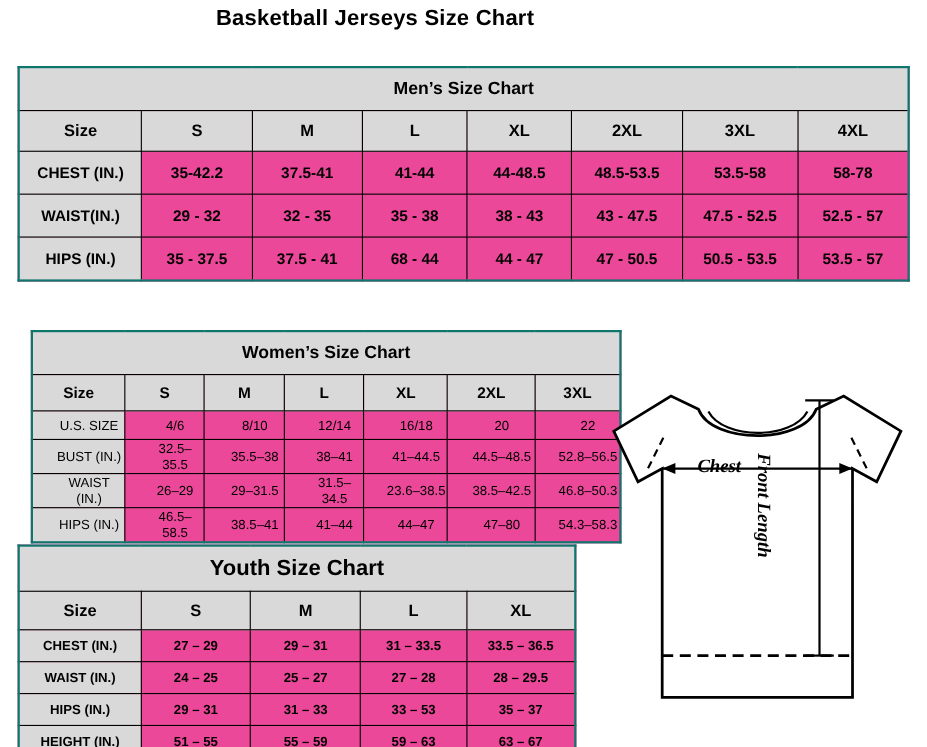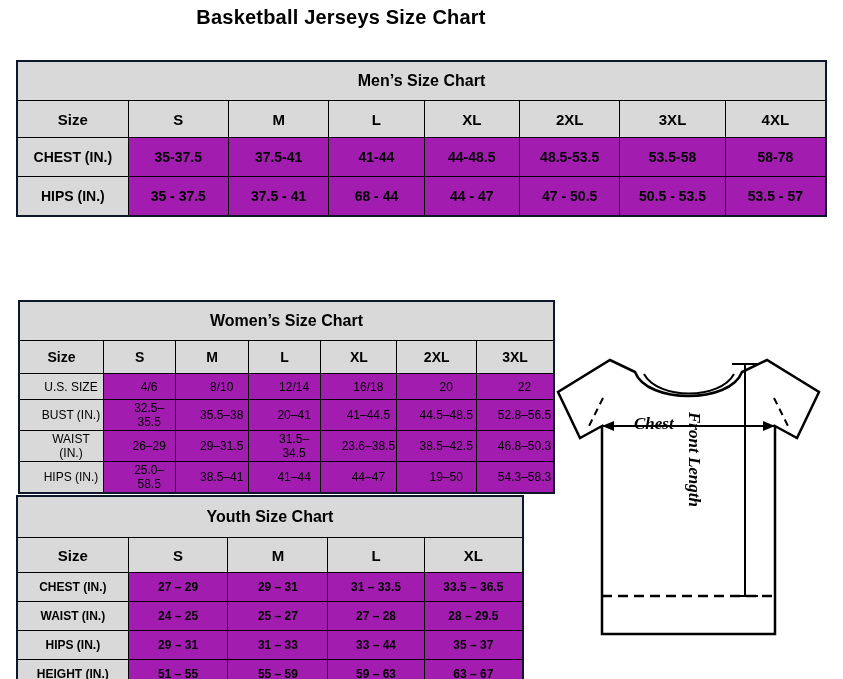--- a/index.html
+++ b/index.html
@@ -7,40 +7,40 @@
     width:843px;height:679px;background:#ffffff;
     font-family:"Liberation Sans", sans-serif;
     color:#000;position:relative;overflow:hidden;
   }
   .page-title{
     position:absolute;left:0;top:6px;width:682px;text-align:center;
     font-size:20px;font-weight:bold;letter-spacing:.2px;
   }
 
   table{border-collapse:collapse;}
-  .chart{position:absolute;border:2px solid #0f172a;background:#a21caf;}
+  .chart{position:absolute;border:2px solid #0f766e;background:#ec4899;}
   .chart td,.chart th{border:1px solid #000;text-align:center;vertical-align:middle;}
 
   
   #men-chart{left:16px;top:60px;width:811px;}
   #men-chart .title{font-size:16px;font-weight:bold;height:36px;background:#d9d9d9;}
   #men-chart .sizerow td{height:34px;font-size:15px;font-weight:bold;background:#d9d9d9;}
   #men-chart .datarow td{height:36px;font-size:14px;font-weight:bold;}
   #men-chart .lbl{background:#d9d9d9;font-size:13.5px;font-weight:bold;}
 
   
-  #women-chart{left:18px;top:300px;width:537px;}
+  #women-chart{left:28px;top:300px;width:537px;}
   #women-chart .title{font-size:16px;font-weight:bold;height:36px;background:#d9d9d9;}
   #women-chart .sizerow td{height:30px;font-size:14px;font-weight:bold;background:#d9d9d9;}
   #women-chart .datarow td{height:23px;font-size:12px;font-weight:normal;padding-left:20px;}
   #women-chart .lbl{background:#d9d9d9;font-size:11px;font-weight:bold;}
 
   
   #youth-chart{left:16px;top:495px;width:508px;}
-  #youth-chart .title{font-size:16px;font-weight:bold;height:38px;background:#d9d9d9;margin-left:12px;}
+  #youth-chart .title{font-size:20px;font-weight:bold;height:38px;background:#d9d9d9;margin-left:12px;}
   #youth-chart .sizerow td{height:32px;font-size:15px;font-weight:bold;background:#d9d9d9;}
   #youth-chart .datarow td{height:26px;font-size:12px;font-weight:bold;}
   #youth-chart .lbl{background:#d9d9d9;font-size:11.5px;font-weight:bold;}
 
   
   #shirt-diagram{position:absolute;left:540px;top:334px;width:300px;height:325px;}
   #shirt-diagram svg{display:block;}
   .diag-label{
     position:absolute;font-style:italic;font-weight:bold;font-size:17px;
     font-family:"Liberation Serif", serif;
@@ -63,27 +63,37 @@
     <td style="width:100px">S</td>
     <td style="width:100px">M</td>
     <td style="width:95px">L</td>
     <td style="width:95px">XL</td>
     <td style="width:100px">2XL</td>
     <td style="width:105px">3XL</td>
     <td style="width:100px">4XL</td>
   </tr>
   <tr class="datarow">
     <td class="lbl">CHEST (IN.)</td>
-    <td>35-37.5</td>
+    <td>35-42.2</td>
     <td>37.5-41</td>
     <td>41-44</td>
     <td>44-48.5</td>
     <td>48.5-53.5</td>
     <td>53.5-58</td>
     <td>58-78</td>
+  </tr>
+  <tr class="datarow">
+    <td class="lbl">WAIST(IN.)</td>
+    <td>29 - 32</td>
+    <td>32 - 35</td>
+    <td>35 - 38</td>
+    <td>38 - 43</td>
+    <td>43 - 47.5</td>
+    <td>47.5 - 52.5</td>
+    <td>52.5 - 57</td>
   </tr>
   <tr class="datarow">
     <td class="lbl">HIPS (IN.)</td>
     <td>35 - 37.5</td>
     <td>37.5 - 41</td>
     <td>68 - 44</td>
     <td>44 - 47</td>
     <td>47 - 50.5</td>
     <td>50.5 - 53.5</td>
     <td>53.5 - 57</td>
@@ -111,41 +121,41 @@
     <td>8/10</td>
     <td>12/14</td>
     <td>16/18</td>
     <td>20</td>
     <td>22</td>
   </tr>
   <tr class="datarow">
     <td class="lbl">BUST  (IN.)</td>
     <td>32.5–35.5</td>
     <td>35.5–38</td>
-    <td>20–41</td>
+    <td>38–41</td>
     <td>41–44.5</td>
     <td>44.5–48.5</td>
     <td>52.8–56.5</td>
   </tr>
   <tr class="datarow">
     <td class="lbl">WAIST  (IN.)</td>
     <td>26–29</td>
     <td>29–31.5</td>
     <td>31.5–34.5</td>
     <td>23.6–38.5</td>
     <td>38.5–42.5</td>
     <td>46.8–50.3</td>
   </tr>
   <tr class="datarow">
     <td class="lbl">HIPS  (IN.)</td>
-    <td>25.0–58.5</td>
+    <td>46.5–58.5</td>
     <td>38.5–41</td>
     <td>41–44</td>
     <td>44–47</td>
-    <td>19–50</td>
+    <td>47–80</td>
     <td>54.3–58.3</td>
   </tr>
 </tbody>
   </table>
 
 <table class="chart" id="youth-chart">
   <tbody>
       <tr>
     <td class="title" colspan="5">Youth Size Chart</td>
   </tr>
@@ -167,21 +177,21 @@
     <td class="lbl">WAIST  (IN.)</td>
     <td>24  –  25</td>
     <td>25  –  27</td>
     <td>27  –  28</td>
     <td>28  –  29.5</td>
   </tr>
   <tr class="datarow">
     <td class="lbl">HIPS  (IN.)</td>
     <td>29  –  31</td>
     <td>31  –  33</td>
-    <td>33  –  44</td>
+    <td>33  –  53</td>
     <td>35  –  37</td>
   </tr>
   <tr class="datarow">
     <td class="lbl">HEIGHT  (IN.)</td>
     <td>51  –  55</td>
     <td>55  –  59</td>
     <td>59  –  63</td>
     <td>63  –  67</td>
   </tr>
 </tbody>

